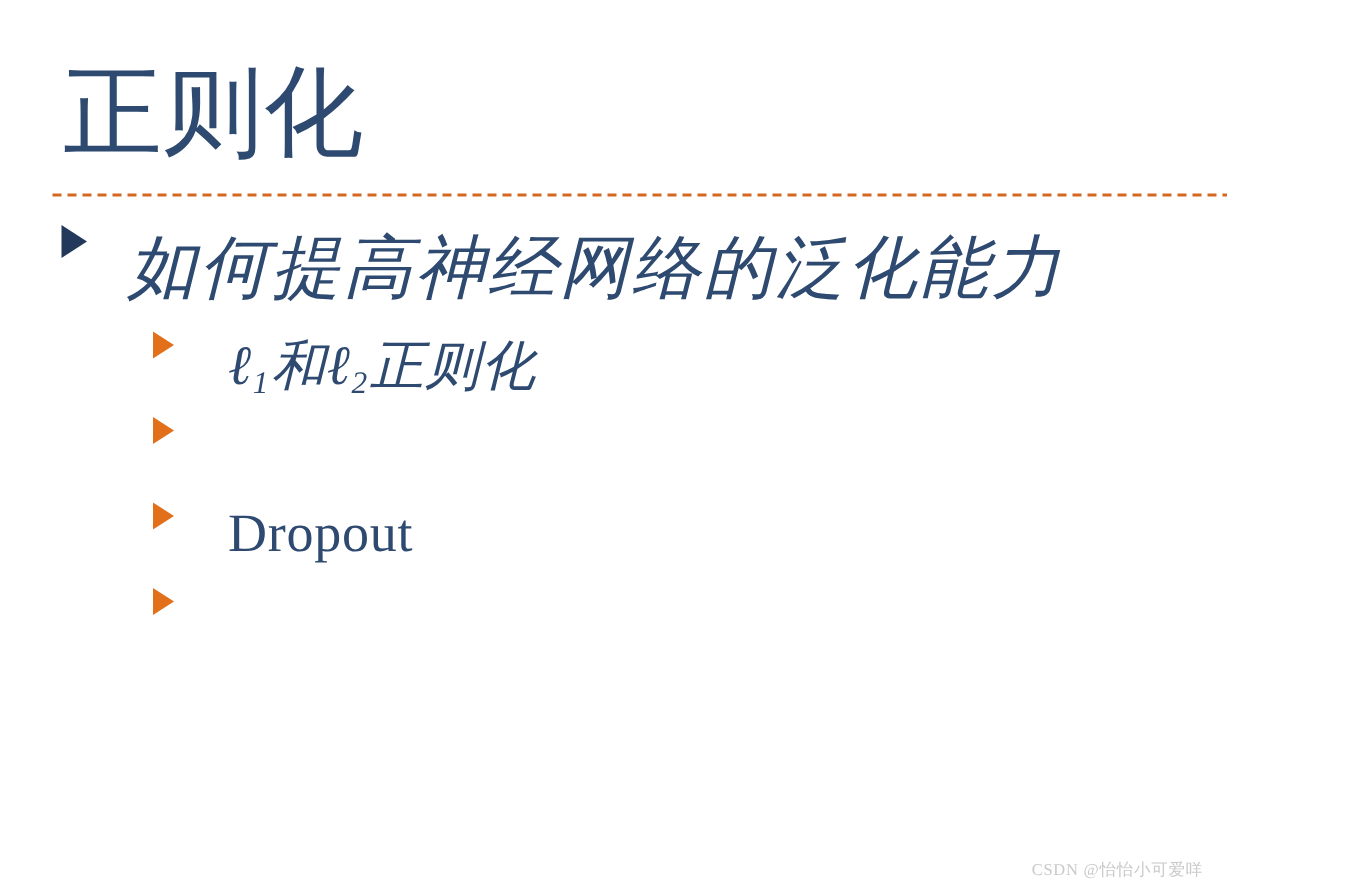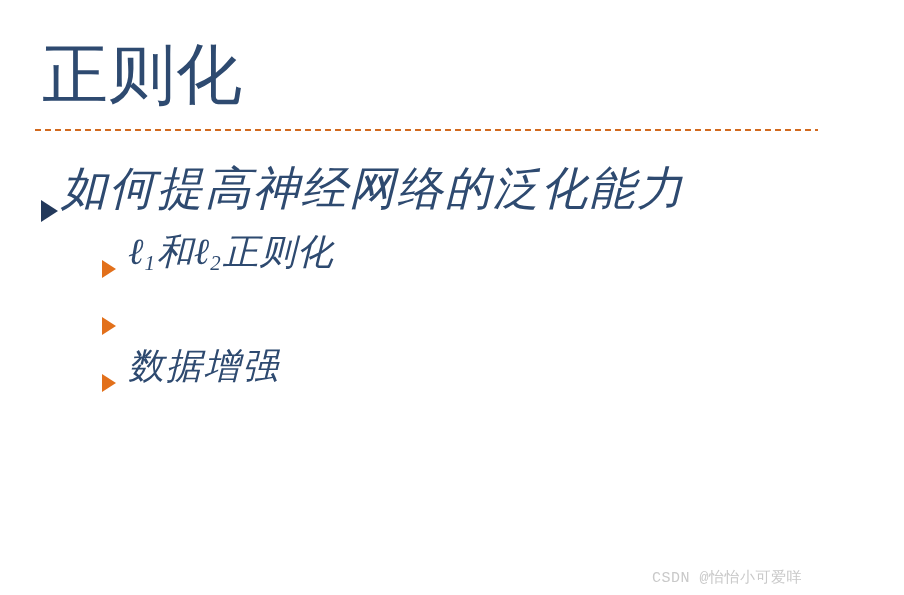--- a/index.html
+++ b/index.html
@@ -45,21 +45,22 @@
   .body-list {
     position: absolute;
     left: 0;
     top: 148px;
     width: 904px;
   }
 
   .row {
     position: relative;
     display: flex;
-    align-items: flex-end;
+    align-items: flex-start;
+    gap: 24px;
   }
 
   
   .row.lvl1 {
     height: 72px;
     padding-left: 41px;
   }
   .row.lvl1 .bullet-tri {
     width: 0;
     height: 0;
@@ -132,22 +133,22 @@
   .math-run .cjk-inline {
     font-style: italic;
     letter-spacing: 1px;
   }
 
   
   .watermark {
     position: absolute;
     right: 16px;
     bottom: 8px;
-    font-family: Liberation Mono, monospace;
-    font-size: 15px;
+    font-family: Liberation Serif, serif;
+    font-size: 11px;
     color: #c9c9c9;
     letter-spacing: 0.5px;
     white-space: nowrap;
     user-select: none;
   }
 </style>
 </head>
 <body>
 
 <div id="slide">
@@ -167,23 +168,26 @@
       <span class="bullet-tri"></span>
       <span class="row-text math-run"><span class="ell">ℓ</span><sub>1</sub><span class="cjk-inline">和</span><span class="ell">ℓ</span><sub>2</sub><span class="cjk-inline">正则化</span></span>
     </div>
 
 
     <div class="row lvl2 cjk">
       <span class="bullet-tri"></span>
     </div>
 
 
+    <div class="row lvl2 latin">
+      <span class="bullet-tri"></span>
+      <span class="row-text">Dropout</span>
+    </div>
 
     <div class="row lvl2 cjk">
       <span class="bullet-tri"></span>
-      <span class="row-text">数据增强</span>
     </div>
 
   </div>
 
   <div class="watermark">CSDN @怡怡小可爱咩</div>
 
 </div>
 
 </body></html>

